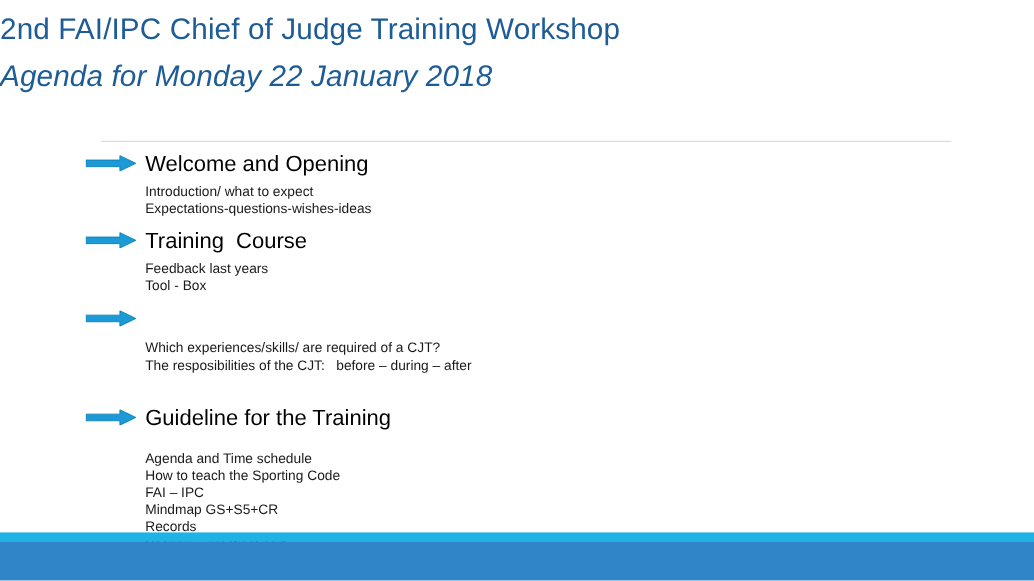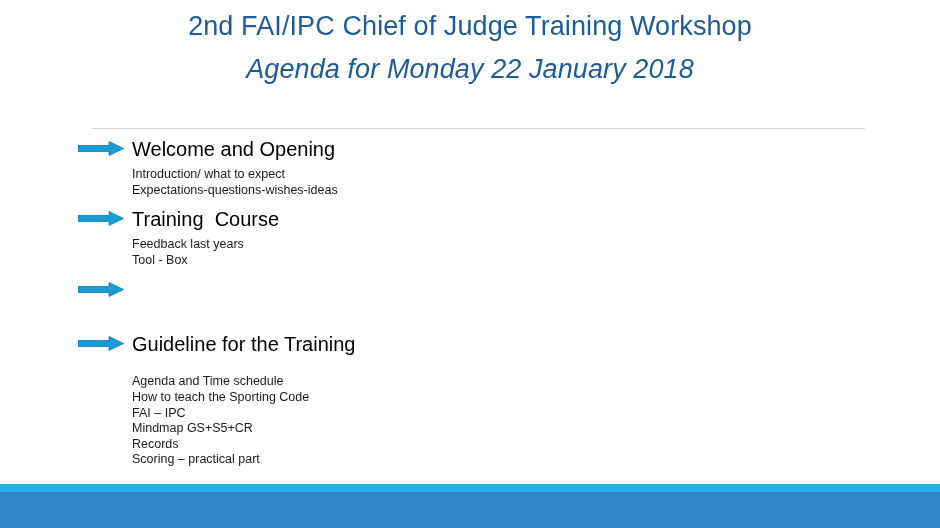--- a/index.html
+++ b/index.html
@@ -18,21 +18,21 @@
     background: #ffffff;
     overflow: hidden;
   }
 
   
   .title-block {
     position: absolute;
     left: 0;
     top: 12px;
     width: 940px;
-    text-align: center;
+    text-align: left;
     line-height: 1.08;
   }
   .title-line1 {
     display: block;
     font-size: 27px;
     font-weight: normal;
     color: #1d5c96;
     letter-spacing: 0.1px;
   }
   .title-line2 {
@@ -183,20 +183,24 @@
     </div>
 
     <div class="section sec-2">
       <div class="section-head">
         <span class="arrow-icon">
           <svg width="46" height="15" viewBox="0 0 46 15" xmlns="http://www.w3.org/2000/svg">
             <path d="M0 4.5 H31 V0.5 L45.5 7.5 L31 14.5 V10.5 H0 Z" fill="#1c9ad6" stroke="#0d7fb5" stroke-width="0.8"></path>
           </svg>
         </span>
       </div>
+      <ul class="bullets">
+        <li>Which experiences/skills/ are required of a CJT?</li>
+        <li>The resposibilities of the CJT:   before – during – after</li>
+      </ul>
     </div>
 
     <div class="section sec-3">
       <div class="section-head">
         <span class="arrow-icon">
           <svg width="46" height="15" viewBox="0 0 46 15" xmlns="http://www.w3.org/2000/svg">
             <path d="M0 4.5 H31 V0.5 L45.5 7.5 L31 14.5 V10.5 H0 Z" fill="#1c9ad6" stroke="#0d7fb5" stroke-width="0.8"></path>
           </svg>
         </span>
         <span class="section-title">Guideline for the Training</span>

